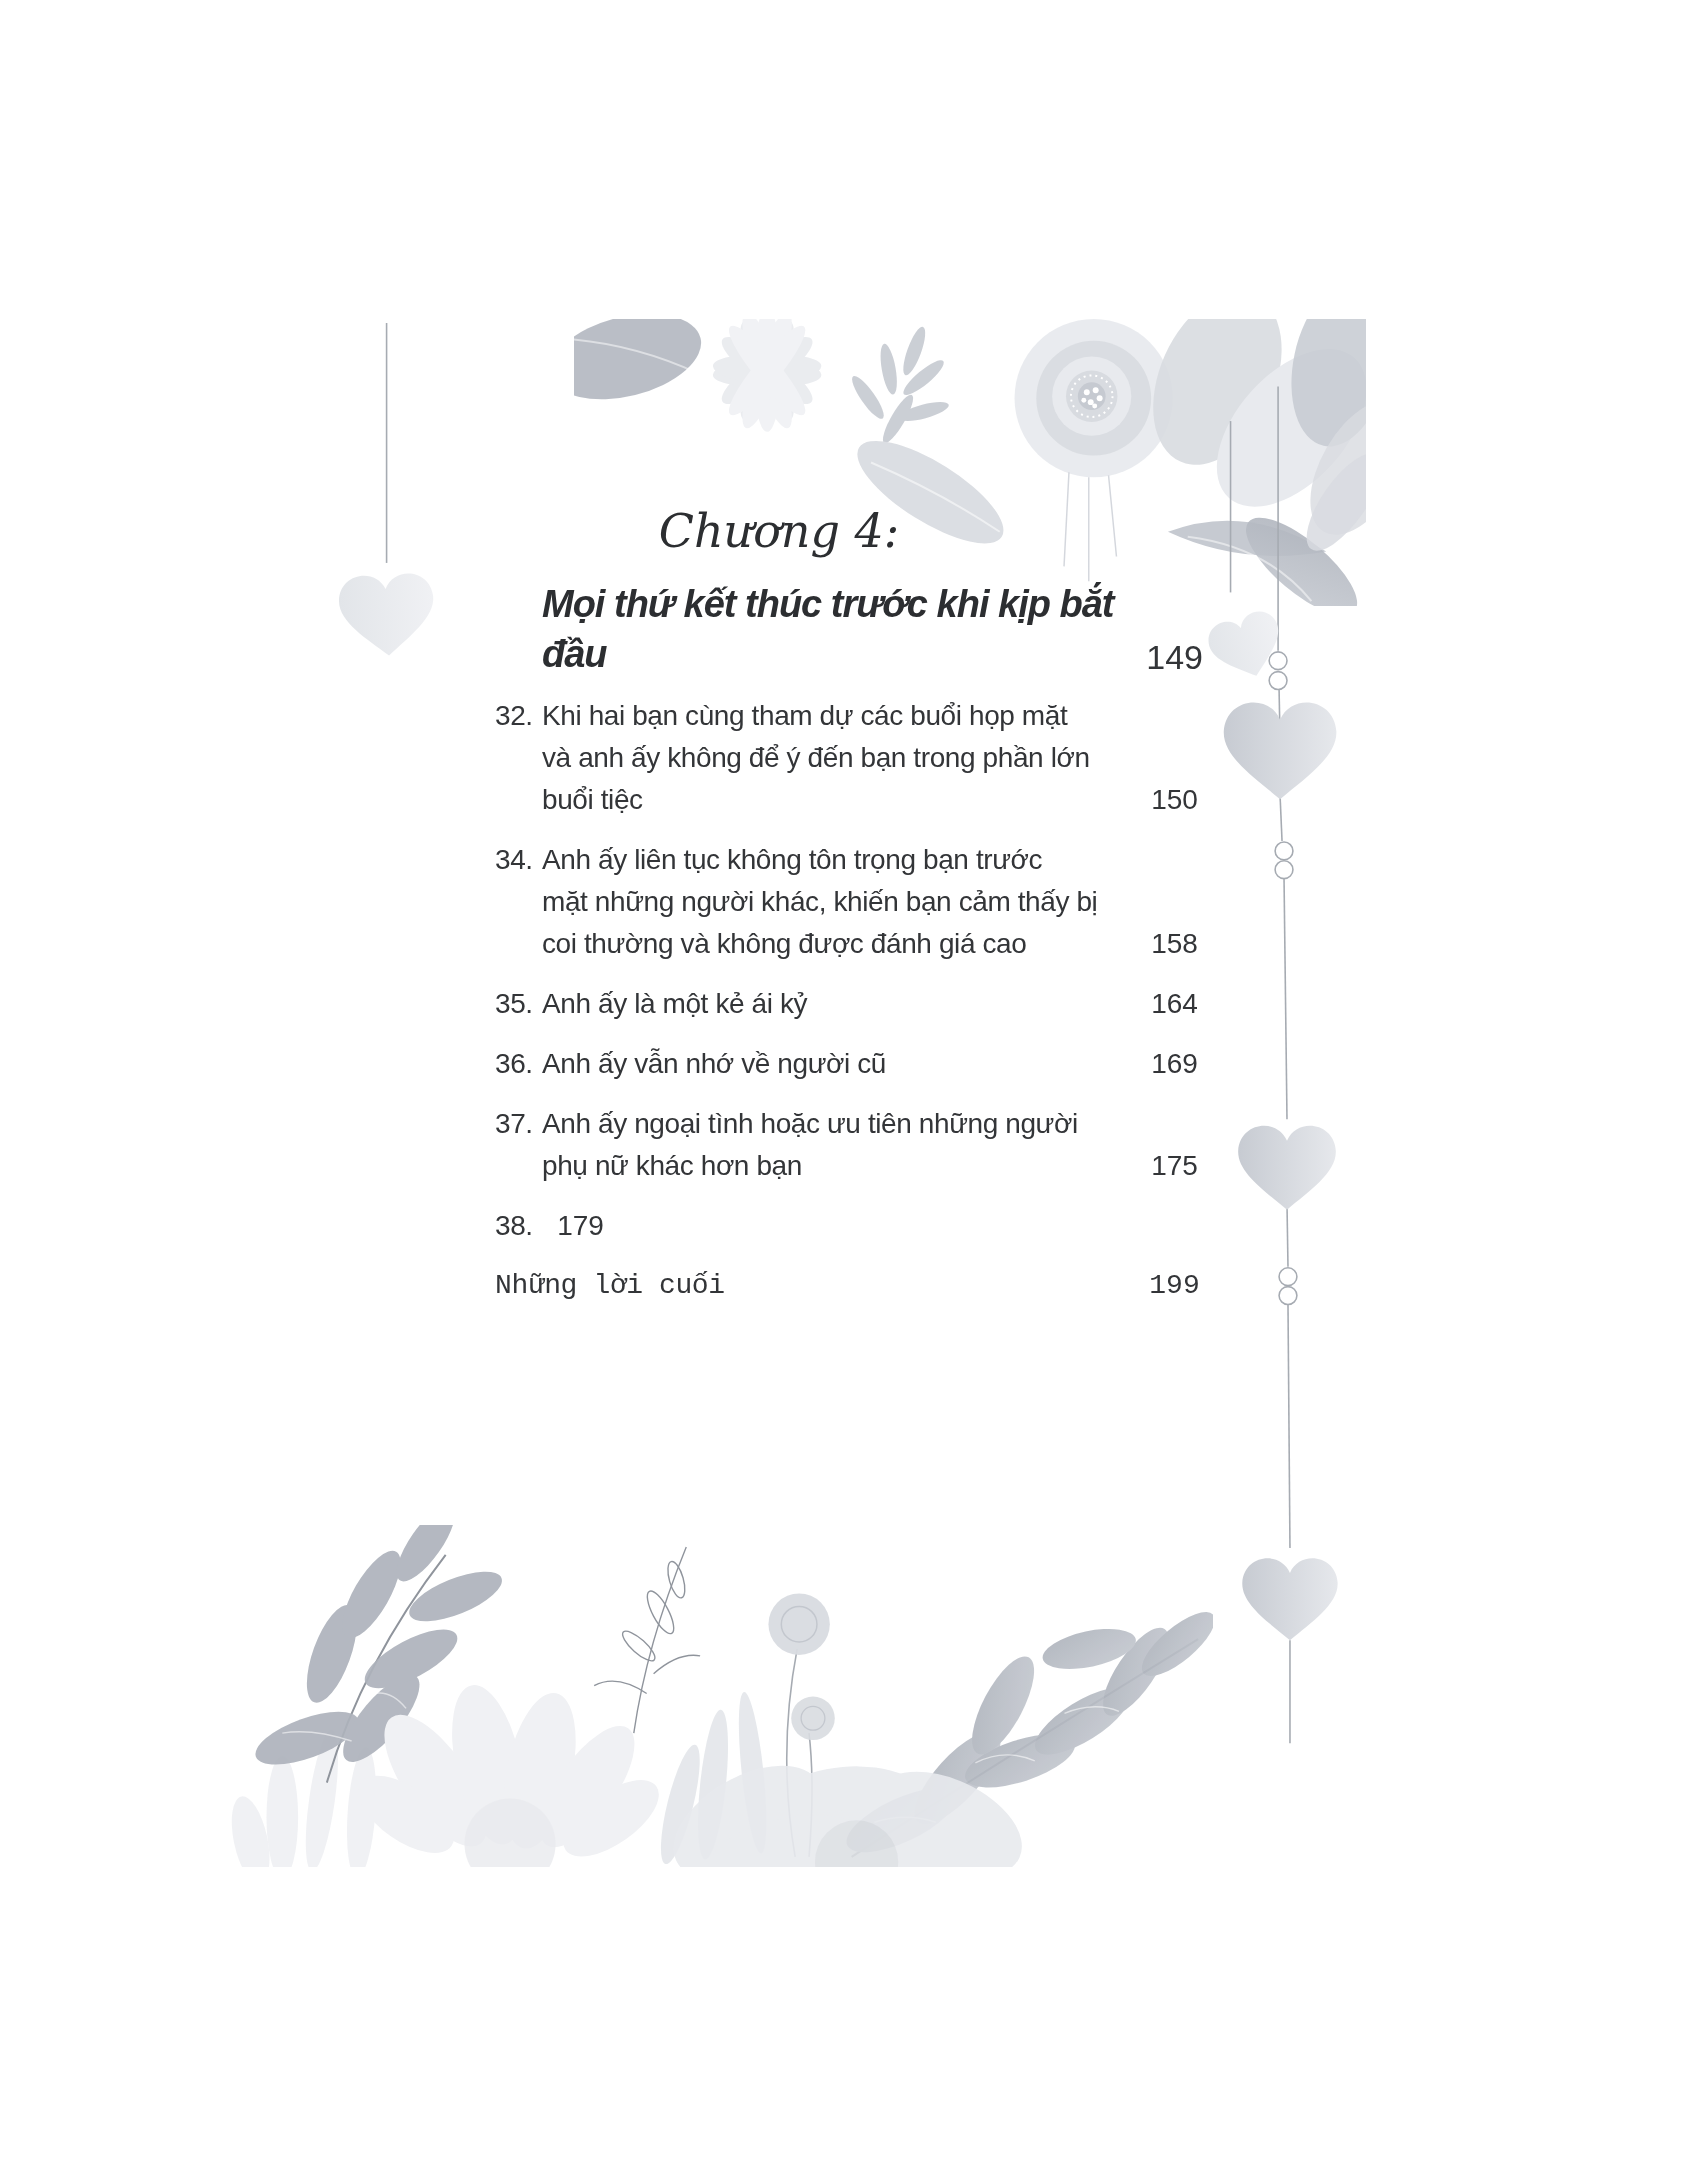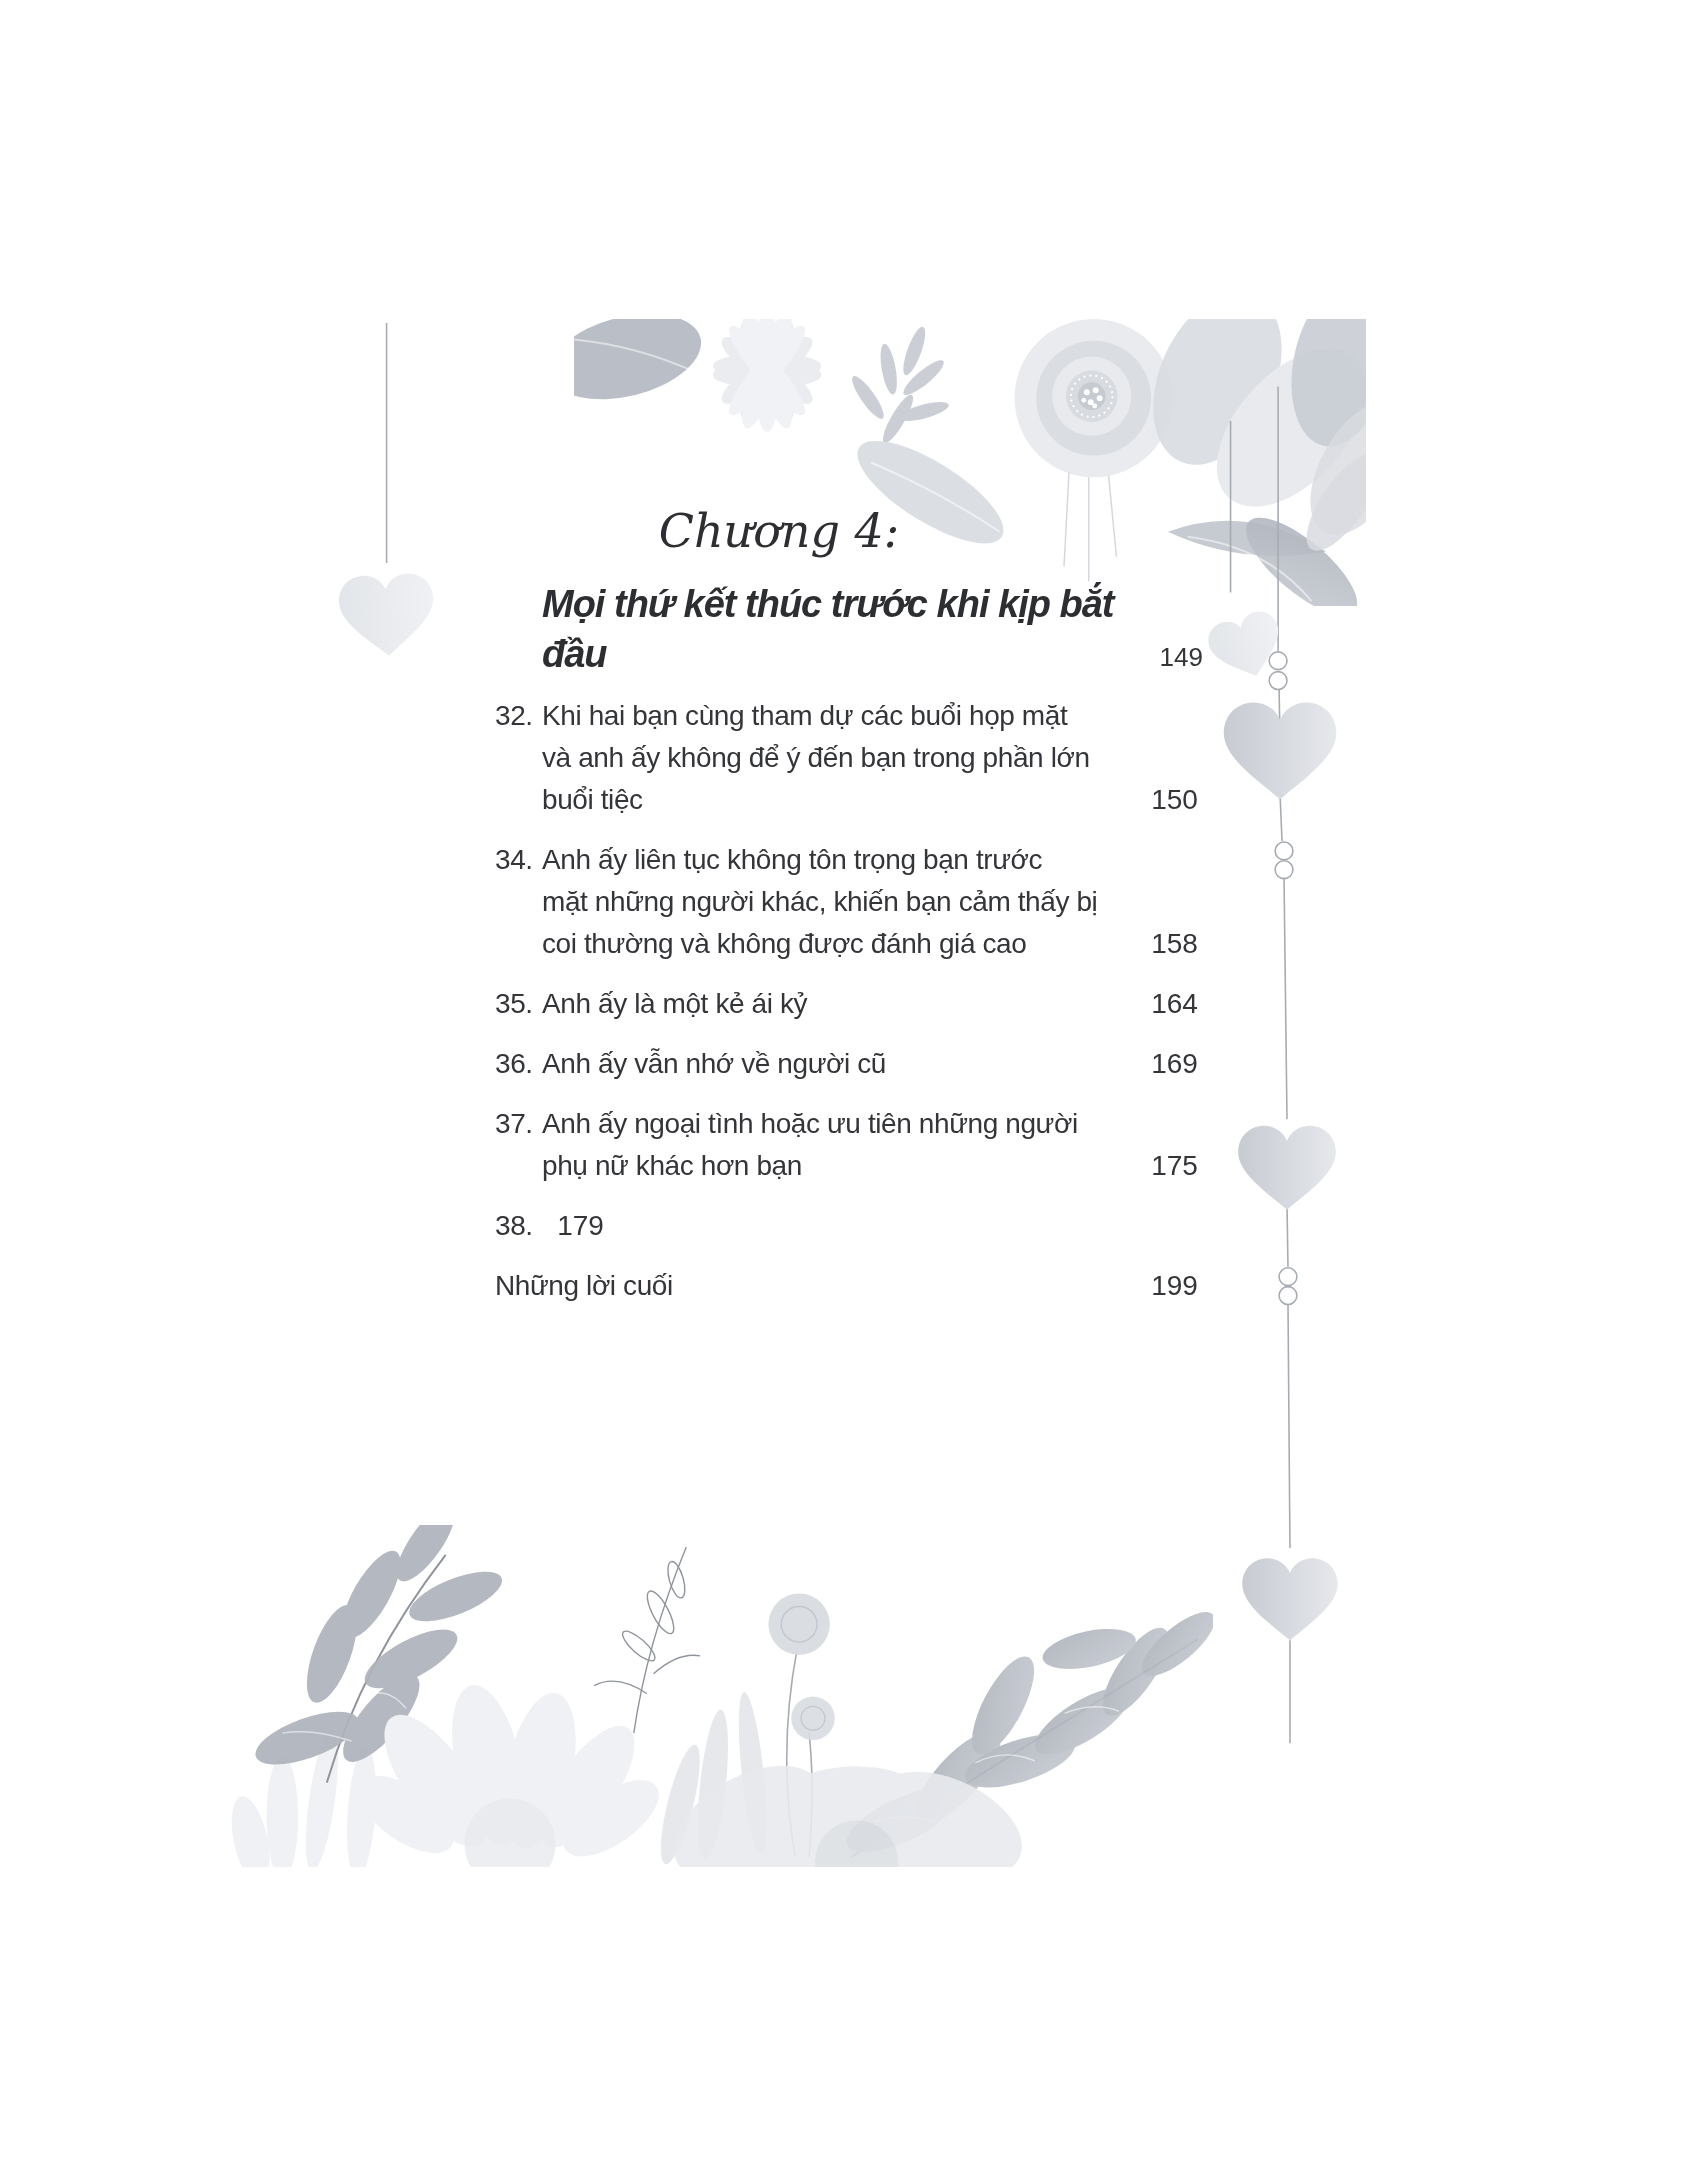--- a/index.html
+++ b/index.html
@@ -8,27 +8,27 @@
   svg{display:block;}
   .decor{position:absolute;pointer-events:none;}
 
   
   .toc{position:absolute;left:495px;top:500px;width:708px;color:var(--ink);}
   .chapter-label{font-family:"DejaVu Serif", serif;font-style:italic;font-size:46px;
                  line-height:63px;text-align:center;padding-right:140px;color:var(--heading-ink);}
   .chapter-title-row{display:flex;align-items:flex-end;margin-top:16px;padding-left:47px;}
   .chapter-title{flex:1;font-weight:bold;font-style:italic;font-size:38px;line-height:50px;
                  letter-spacing:-1px;color:var(--heading-ink);}
-  .chapter-page{font-size:26px;line-height:44px;margin-left:12px;color:var(--ink);}
+  .chapter-page{font-size:34px;line-height:44px;margin-left:12px;color:var(--ink);}
   .toc-list{margin-top:16px;}
   .toc-row{display:flex;align-items:flex-start;margin-bottom:18px;}
   .toc-row .num{width:47px;flex:0 0 47px;font-size:28px;line-height:42px;letter-spacing:-0.4px;}
   .toc-row .txt{flex:1;font-size:28px;line-height:42px;letter-spacing:-0.4px;white-space:pre-line;}
   .toc-row .pg{align-self:flex-end;font-size:28px;line-height:42px;margin-left:10px;min-width:57px;text-align:center;}
-  .toc-footer{margin-top:14px;margin-bottom:0;}
+  .toc-footer{margin-top:14px;margin-bottom:0;font-family:Liberation Mono, monospace;}
 </style>
 </head>
 <body>
 
 <div class="page">
 
   <svg class="decor" style="left:574px;top:319px;" width="792" height="287" viewBox="0 0 800 290">
     <defs>
       <path id="heartPath" d="M 0,-24 C -12,-52 -56,-46 -58,-12 C -59,14 -26,36 0,58 C 26,36 59,14 58,-12 C 56,-46 12,-52 0,-24 Z"></path>
       <linearGradient id="gHeart" x1="0" y1="0" x2="1" y2="0">

